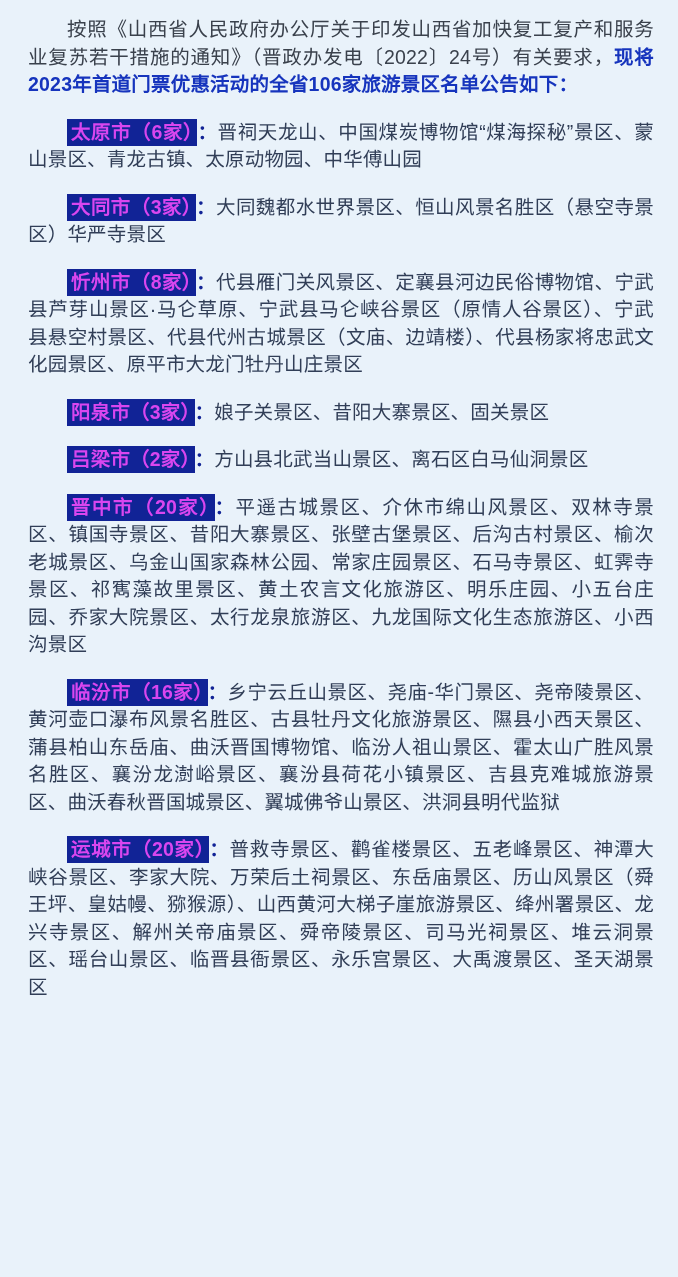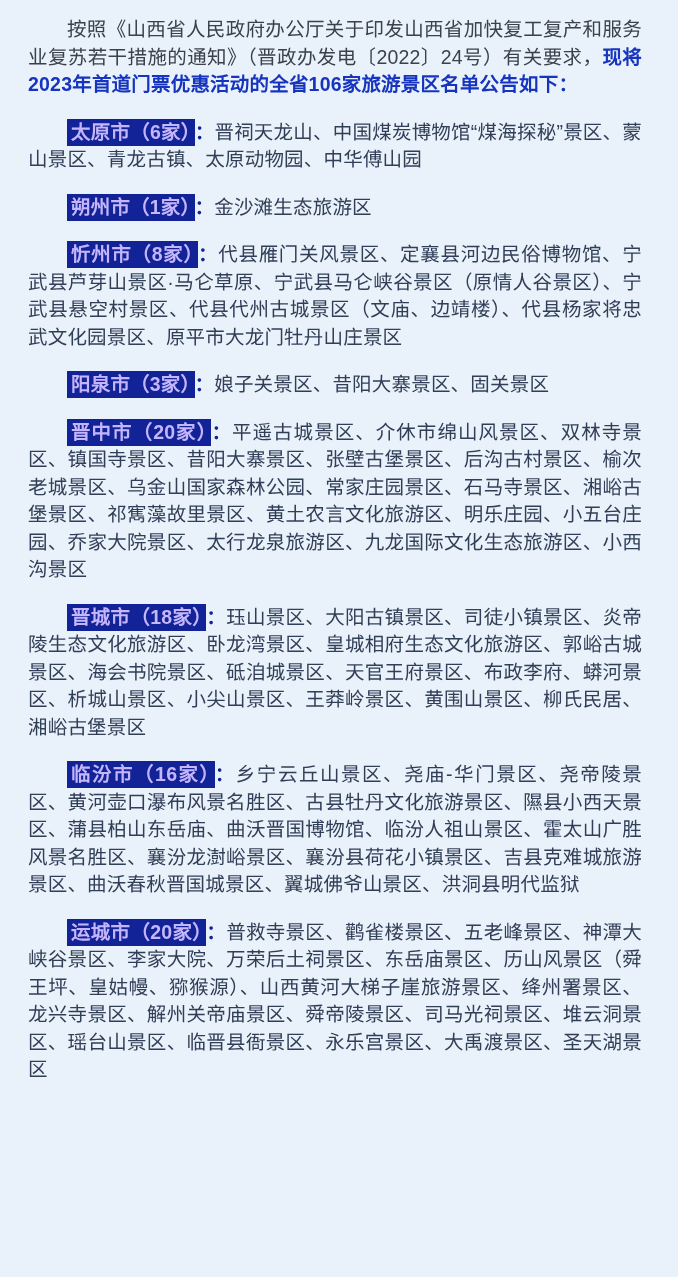--- a/index.html
+++ b/index.html
@@ -9,38 +9,38 @@
   }
   body {
     width: 678px;
     min-height: 1277px;
     font-family: "Liberation Sans", "DejaVu Sans", sans-serif;
   }
   .content {
     padding: 16px 24px 24px 28px;
   }
   p.para {
-    margin: 0 12px 20px 0;
+    margin: 0 0 20px 0;
     font-size: 19.5px;
     line-height: 27.5px;
     text-align: justify;
     text-indent: 2em;
     letter-spacing: 0.2px;
   }
   p.para:last-child { margin-bottom: 0; }
   .intro-normal {
     color: #3a414c;
   }
   .intro-bold {
     color: #1634bd;
     font-weight: bold;
   }
   .city-label {
     background: #112396;
-    color: #c4b5fd;
+    color: #d946ef;
     font-weight: bold;
     padding: 2px 4px 3px 4px;
   }
   .city-colon {
     color: #112396;
     font-weight: bold;
   }
   .attractions {
     color: #313e57;
   }
@@ -48,31 +48,31 @@
 </head>
 <body>
 
 <div class="content">
 
   <p class="para"><span class="intro-normal">按照《山西省人民政府办公厅关于印发山西省加快复工复产和服务业复苏若干措施的通知》（晋政办发电〔2022〕24号）有关要求，</span><span class="intro-bold">现将2023年首道门票优惠活动的全省106家旅游景区名单公告如下：</span></p>
 
   <div id="sections-host">
   <p class="para section"><span class="city-label">太原市（6家）</span><span class="city-colon">：</span><span class="attractions">晋祠天龙山、中国煤炭博物馆“煤海探秘”景区、蒙山景区、青龙古镇、太原动物园、中华傅山园</span></p>
 
+  <p class="para section"><span class="city-label">大同市（3家）</span><span class="city-colon">：</span><span class="attractions">大同魏都水世界景区、恒山风景名胜区（悬空寺景区）华严寺景区</span></p>
 
-  <p class="para section"><span class="city-label">朔州市（1家）</span><span class="city-colon">：</span><span class="attractions">金沙滩生态旅游区</span></p>
 
   <p class="para section"><span class="city-label">忻州市（8家）</span><span class="city-colon">：</span><span class="attractions">代县雁门关风景区、定襄县河边民俗博物馆、宁武县芦芽山景区·马仑草原、宁武县马仑峡谷景区（原情人谷景区）、宁武县悬空村景区、代县代州古城景区（文庙、边靖楼）、代县杨家将忠武文化园景区、原平市大龙门牡丹山庄景区</span></p>
 
   <p class="para section"><span class="city-label">阳泉市（3家）</span><span class="city-colon">：</span><span class="attractions">娘子关景区、昔阳大寨景区、固关景区</span></p>
 
+  <p class="para section"><span class="city-label">吕梁市（2家）</span><span class="city-colon">：</span><span class="attractions">方山县北武当山景区、离石区白马仙洞景区</span></p>
 
-  <p class="para section"><span class="city-label">晋中市（20家）</span><span class="city-colon">：</span><span class="attractions">平遥古城景区、介休市绵山风景区、双林寺景区、镇国寺景区、昔阳大寨景区、张壁古堡景区、后沟古村景区、榆次老城景区、乌金山国家森林公园、常家庄园景区、石马寺景区、湘峪古堡景区、祁寯藻故里景区、黄土农言文化旅游区、明乐庄园、小五台庄园、乔家大院景区、太行龙泉旅游区、九龙国际文化生态旅游区、小西沟景区</span></p>
+  <p class="para section"><span class="city-label">晋中市（20家）</span><span class="city-colon">：</span><span class="attractions">平遥古城景区、介休市绵山风景区、双林寺景区、镇国寺景区、昔阳大寨景区、张壁古堡景区、后沟古村景区、榆次老城景区、乌金山国家森林公园、常家庄园景区、石马寺景区、虹霁寺景区、祁寯藻故里景区、黄土农言文化旅游区、明乐庄园、小五台庄园、乔家大院景区、太行龙泉旅游区、九龙国际文化生态旅游区、小西沟景区</span></p>
 
 
-  <p class="para section"><span class="city-label">晋城市（18家）</span><span class="city-colon">：</span><span class="attractions">珏山景区、大阳古镇景区、司徒小镇景区、炎帝陵生态文化旅游区、卧龙湾景区、皇城相府生态文化旅游区、郭峪古城景区、海会书院景区、砥洎城景区、天官王府景区、布政李府、蟒河景区、析城山景区、小尖山景区、王莽岭景区、黄围山景区、柳氏民居、湘峪古堡景区</span></p>
 
   <p class="para section"><span class="city-label">临汾市（16家）</span><span class="city-colon">：</span><span class="attractions">乡宁云丘山景区、尧庙-华门景区、尧帝陵景区、黄河壶口瀑布风景名胜区、古县牡丹文化旅游景区、隰县小西天景区、蒲县柏山东岳庙、曲沃晋国博物馆、临汾人祖山景区、霍太山广胜风景名胜区、襄汾龙澍峪景区、襄汾县荷花小镇景区、吉县克难城旅游景区、曲沃春秋晋国城景区、翼城佛爷山景区、洪洞县明代监狱</span></p>
 
   <p class="para section"><span class="city-label">运城市（20家）</span><span class="city-colon">：</span><span class="attractions">普救寺景区、鹳雀楼景区、五老峰景区、神潭大峡谷景区、李家大院、万荣后土祠景区、东岳庙景区、历山风景区（舜王坪、皇姑幔、猕猴源）、山西黄河大梯子崖旅游景区、绛州署景区、龙兴寺景区、解州关帝庙景区、舜帝陵景区、司马光祠景区、堆云洞景区、瑶台山景区、临晋县衙景区、永乐宫景区、大禹渡景区、圣天湖景区</span></p>
 </div>
 
 </div>
 
 </body></html>

